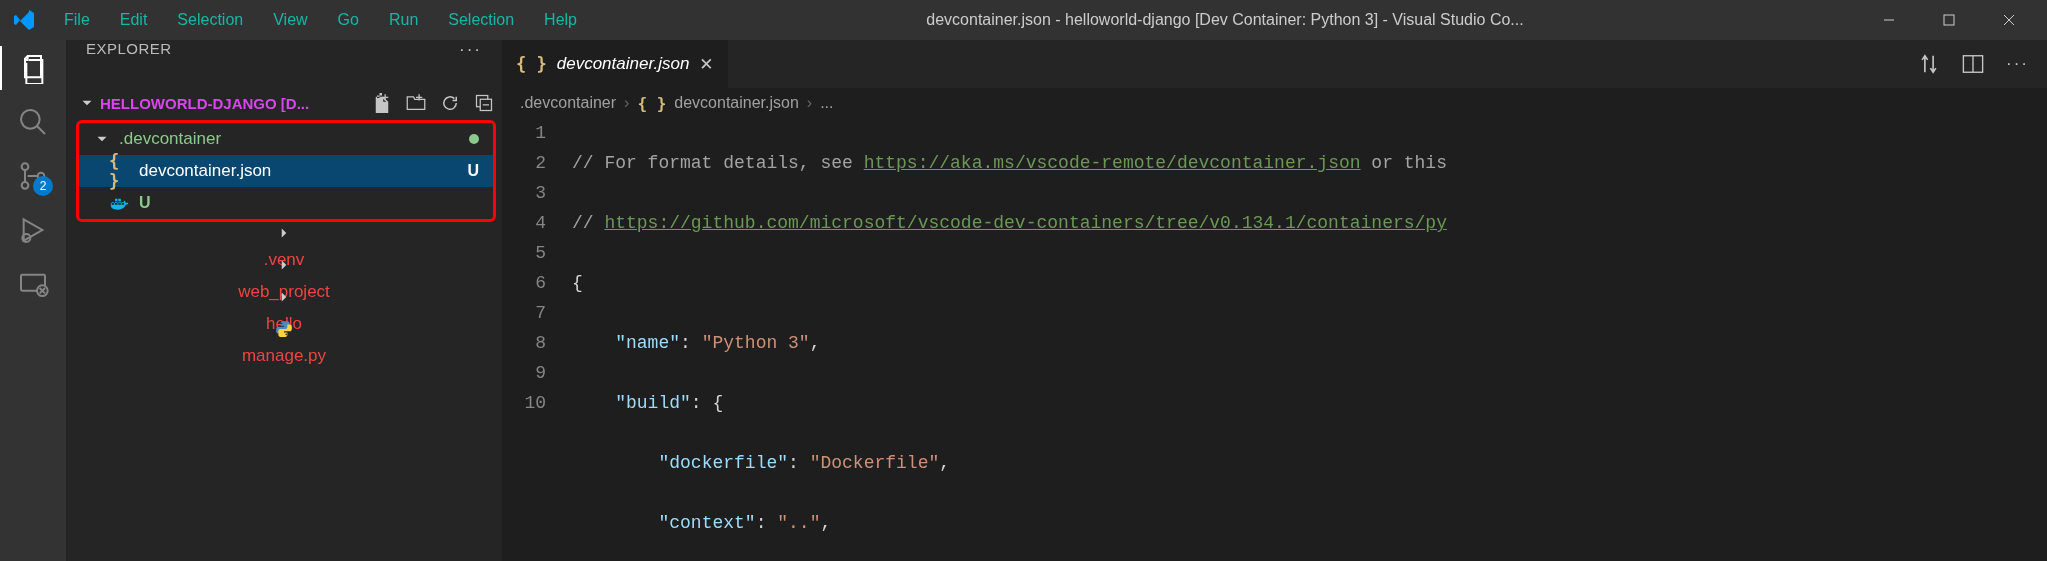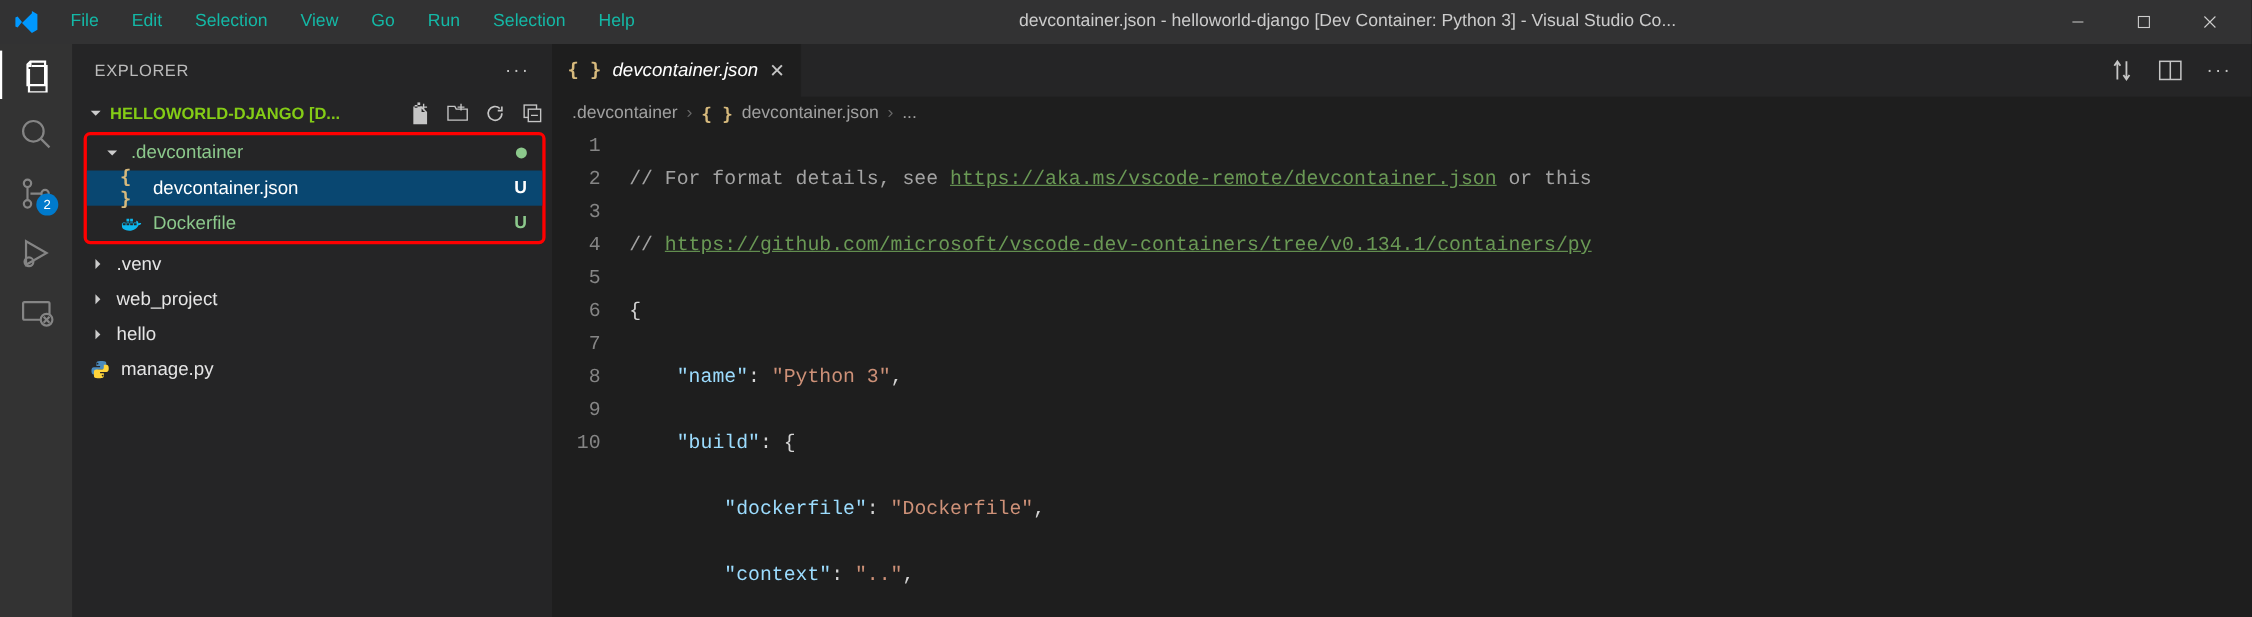--- a/index.html
+++ b/index.html
@@ -102,38 +102,38 @@
 }
 .sidebar {
   width: 436px;
   background: #252526;
   display: flex;
   flex-direction: column;
 }
 .sidebar-header {
   height: 48px;
   display: flex;
-  align-items: center;
+  align-items: flex-start;
   padding: 0 20px;
   justify-content: space-between;
 }
 .sidebar-title {
   font-size: 15px;
   color: #bbbbbb;
   letter-spacing: 0.5px;
 }
 .section-header {
   height: 30px;
   display: flex;
   align-items: center;
   padding: 0 8px 0 12px;
   gap: 4px;
   font-weight: 600;
   font-size: 15px;
-  color: #84cc16;
+  color: #d946ef;
 }
 .section-header .chev { width: 18px; }
 .section-actions {
   margin-left: auto;
   display: flex;
   gap: 14px;
 }
 .section-actions svg { width: 20px; height: 20px; }
 .annotation-box {
   border: 3px solid #ff0000;
@@ -154,21 +154,21 @@
 .tree-row.folder-open.modified { color: #8cc98c; }
 .tree-row.selected {
   background: #094771;
 }
 .tree-row .icon-slot { width: 22px; display: flex; align-items: center; justify-content: center; flex-shrink: 0; }
 .tree-row .label { flex: 1; font-size: 17px; }
 .tree-row .status { font-size: 16px; font-weight: 600; }
 .tree-row .dot {
   width: 10px; height: 10px; border-radius: 50%; background: #8cc98c;
 }
-.tree-row.normal { color: #e5e5e5; }
+.tree-row.normal { color: #ef4444; flex-direction: column; }
 .editor-area {
   flex: 1;
   display: flex;
   flex-direction: column;
   background: #1e1e1e;
   min-width: 0;
 }
 .tabbar {
   height: 48px;
   background: #252526;
@@ -354,21 +354,20 @@
           </span>
         <span class="label">devcontainer.json</span>
         <span class="status">U</span>
       </div>
       <div class="tree-row depth1">
         <span class="icon-slot">
             <svg width="20" height="16" viewBox="0 0 24 18">
               <path fill="#0db7ed" d="M2 8h3v3H2zm4 0h3v3H6zm4 0h3v3h-3zm-4-4h3v3H6zm4 0h3v3h-3zm4 4h3v3h-3zM1 12c0 3 3 5 8 5s9-3 10-6c2 0 3-1 3-2-1-1-3 0-3 0s0-2-2-3c-1 2 0 3 0 3H1v3z"></path>
             </svg>
           </span>
-        <span class="label">Dockerfile</span>
         <span class="status">U</span>
       </div>
     </div>
 
     <div class="tree-row depth0 normal">
       <svg class="chev" viewBox="0 0 16 16">
           <path fill="#ccc" d="M6 4l4 4-4 4z"></path>
         </svg>
       <span class="label">.venv</span>
     </div>

